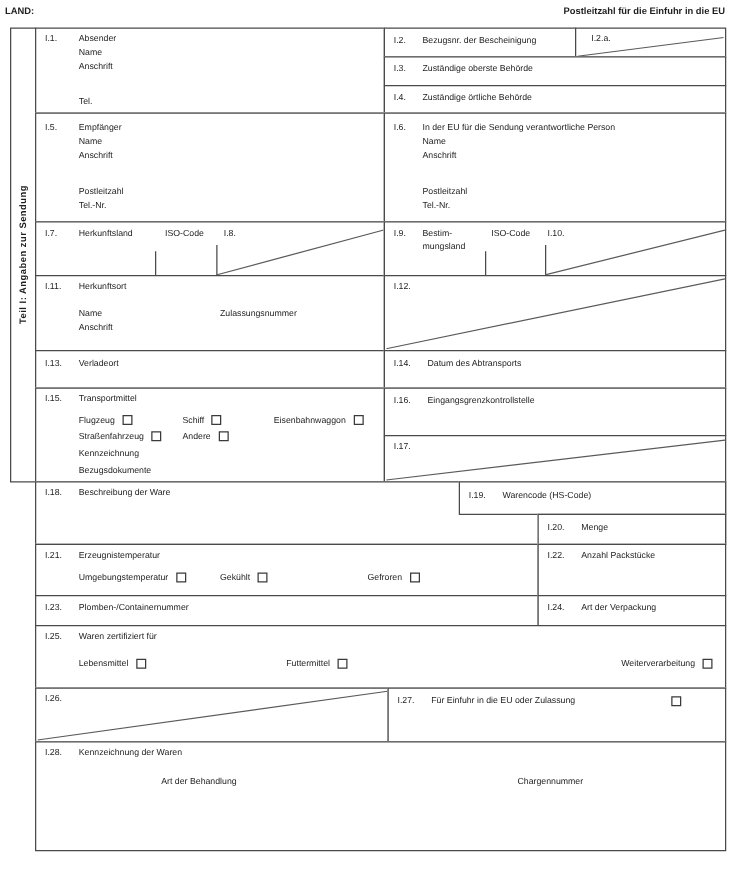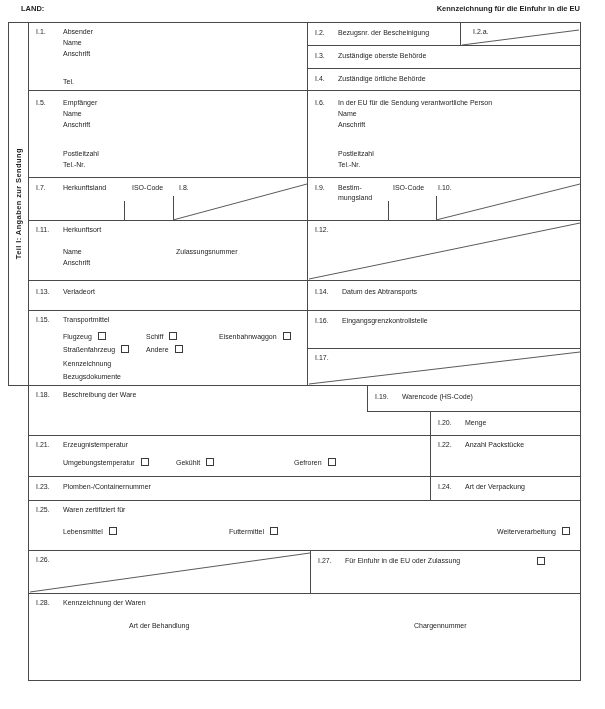--- a/index.html
+++ b/index.html
@@ -25,22 +25,22 @@
   .sidebar span {
     writing-mode:vertical-rl; transform:rotate(180deg);
     font-size:7.5px; font-weight:bold; white-space:nowrap; letter-spacing:0.4px;
   }
 </style>
 </head>
 <body>
 
 <div>
 
-  <span class="hdr" style="left:21px;top:4px">LAND:</span>
-  <span class="hdr" style="right:25px;top:4px">Kennzeichnung für die Einfuhr in die EU</span>
+  <span class="hdr" style="left:4px;top:4px">LAND:</span>
+  <span class="hdr" style="right:25px;top:4px">Postleitzahl für die Einfuhr in die EU</span>
 
   <div class="sidebar">
     <span>Teil I: Angaben zur Sendung</span>
   </div>
 
   <div class="box" style="left:28px;top:22px;width:280px;height:69px">
     <span class="num" style="left:7px;top:5px">I.1.</span>
     <span class="lbl" style="left:34px;top:5px">Absender</span>
     <span class="lbl" style="left:34px;top:16px">Name</span>
     <span class="lbl" style="left:34px;top:27px">Anschrift</span>

